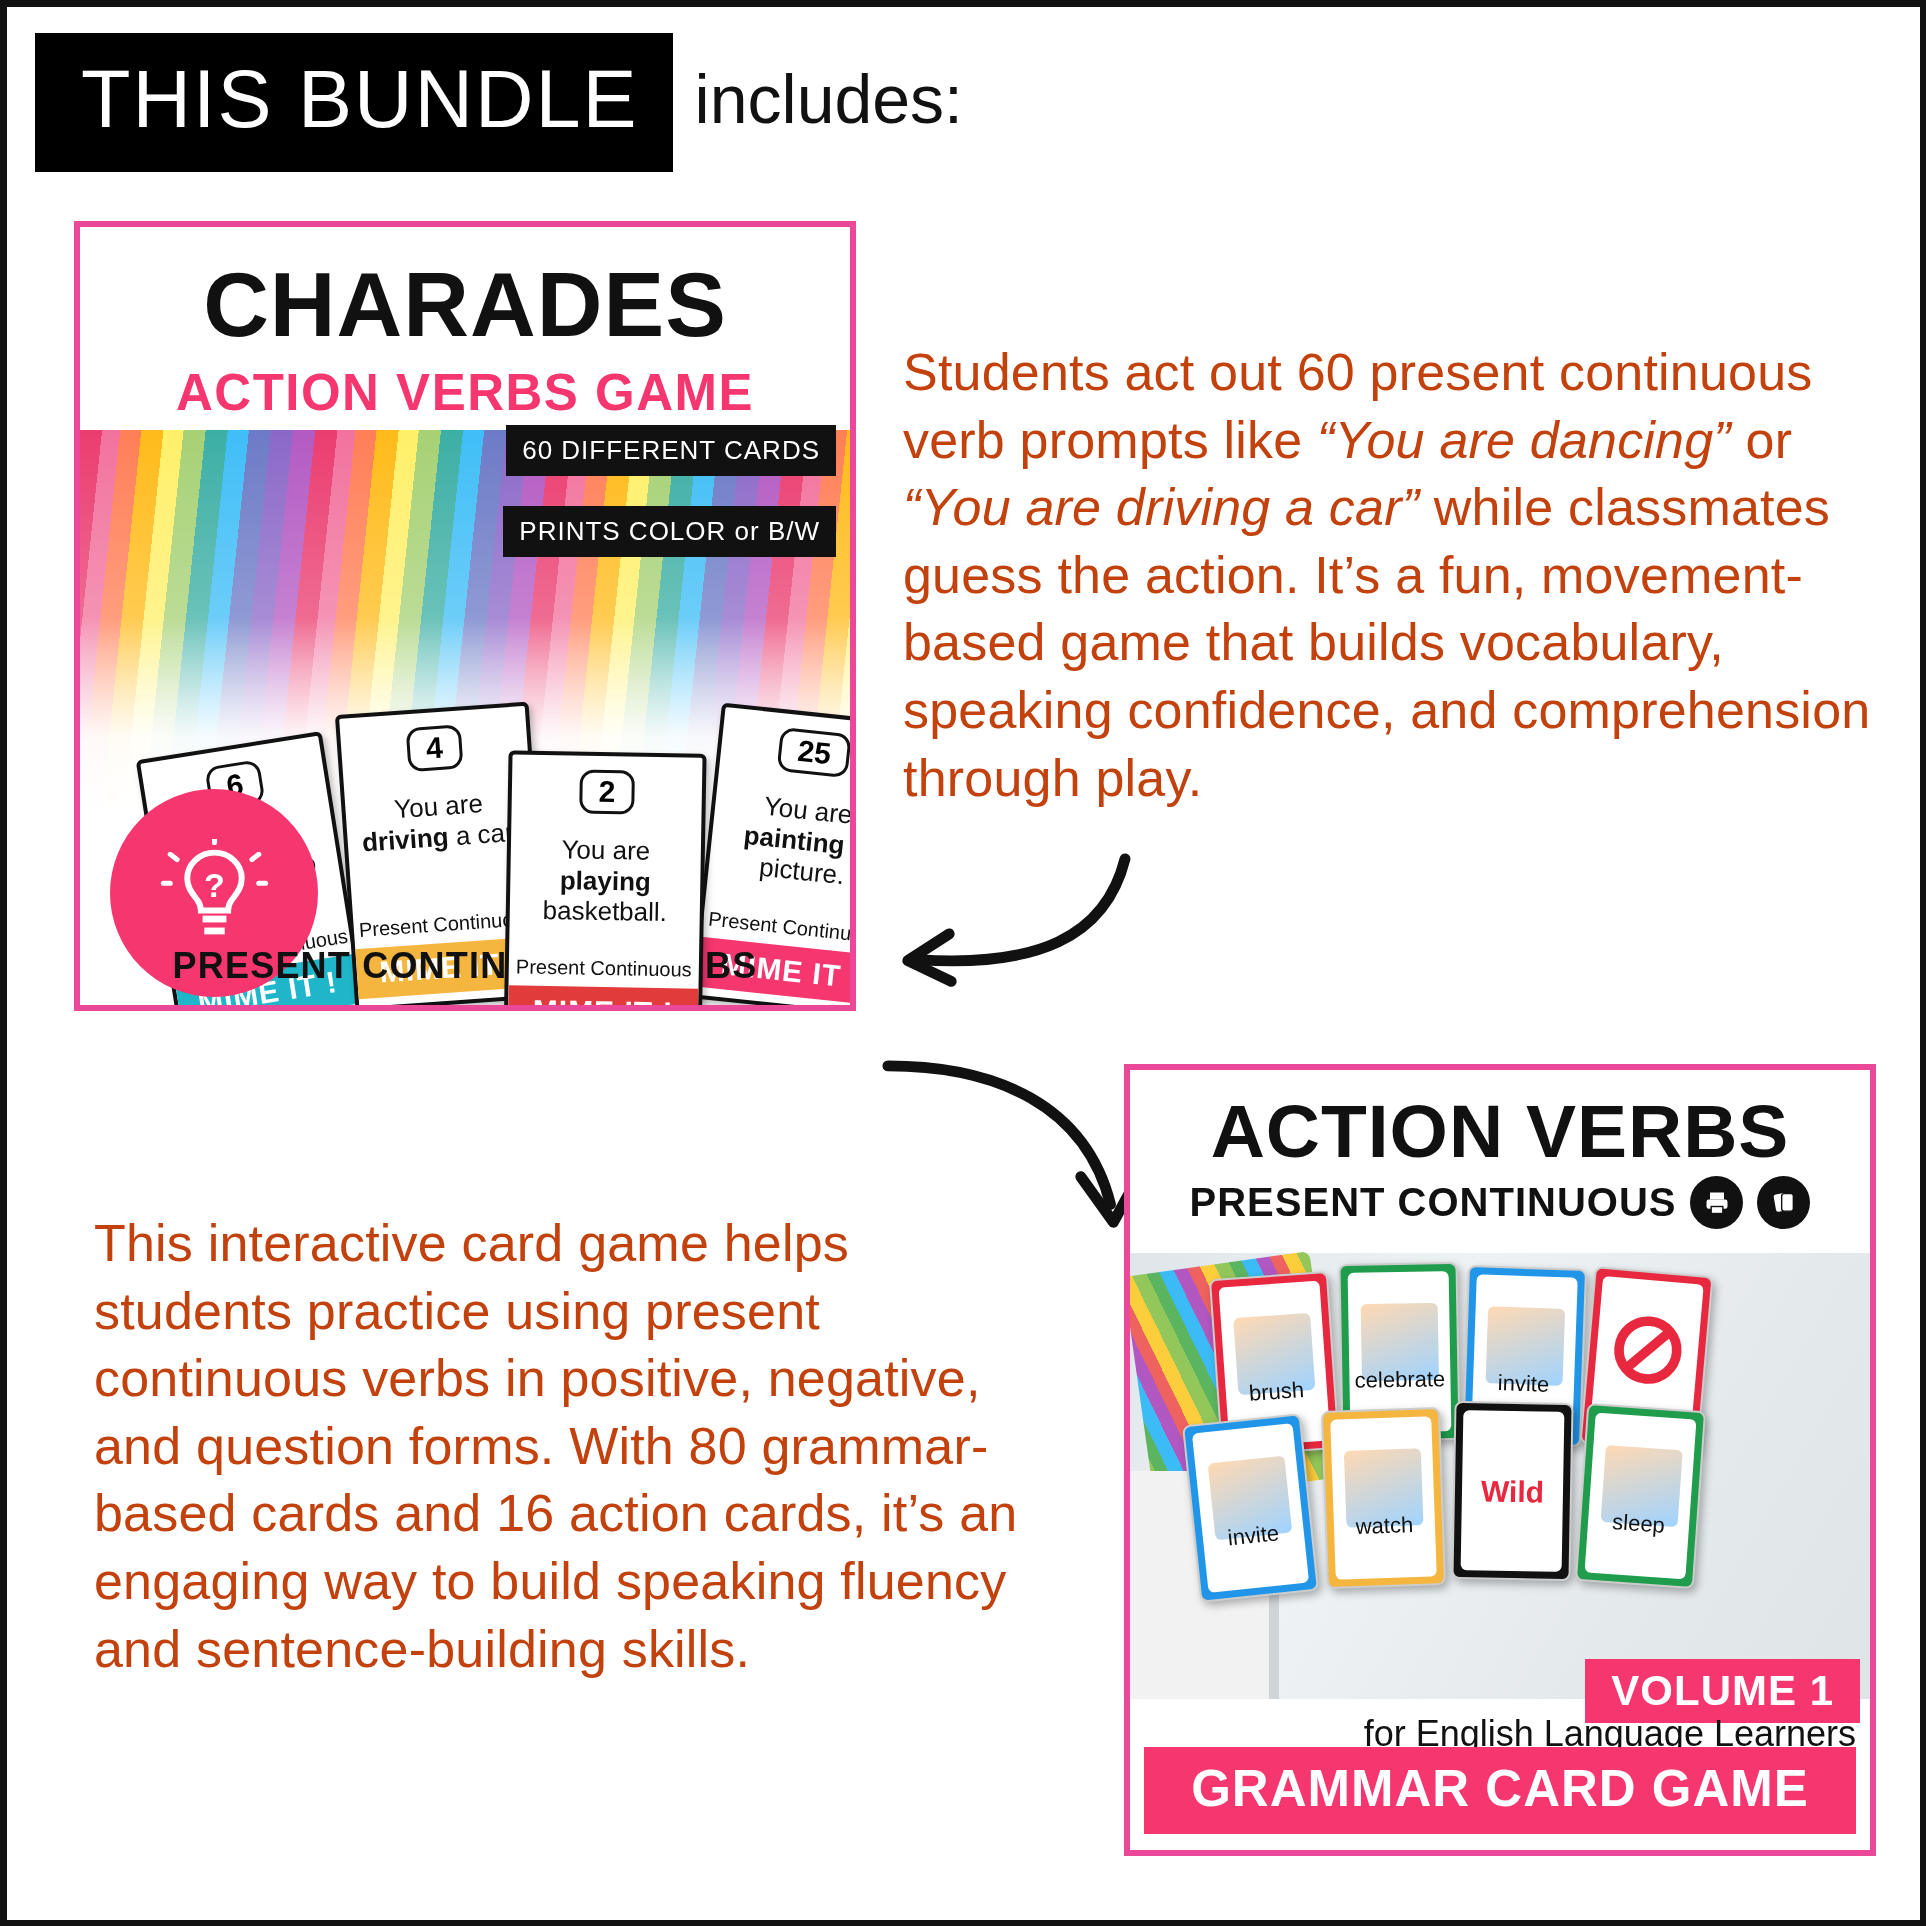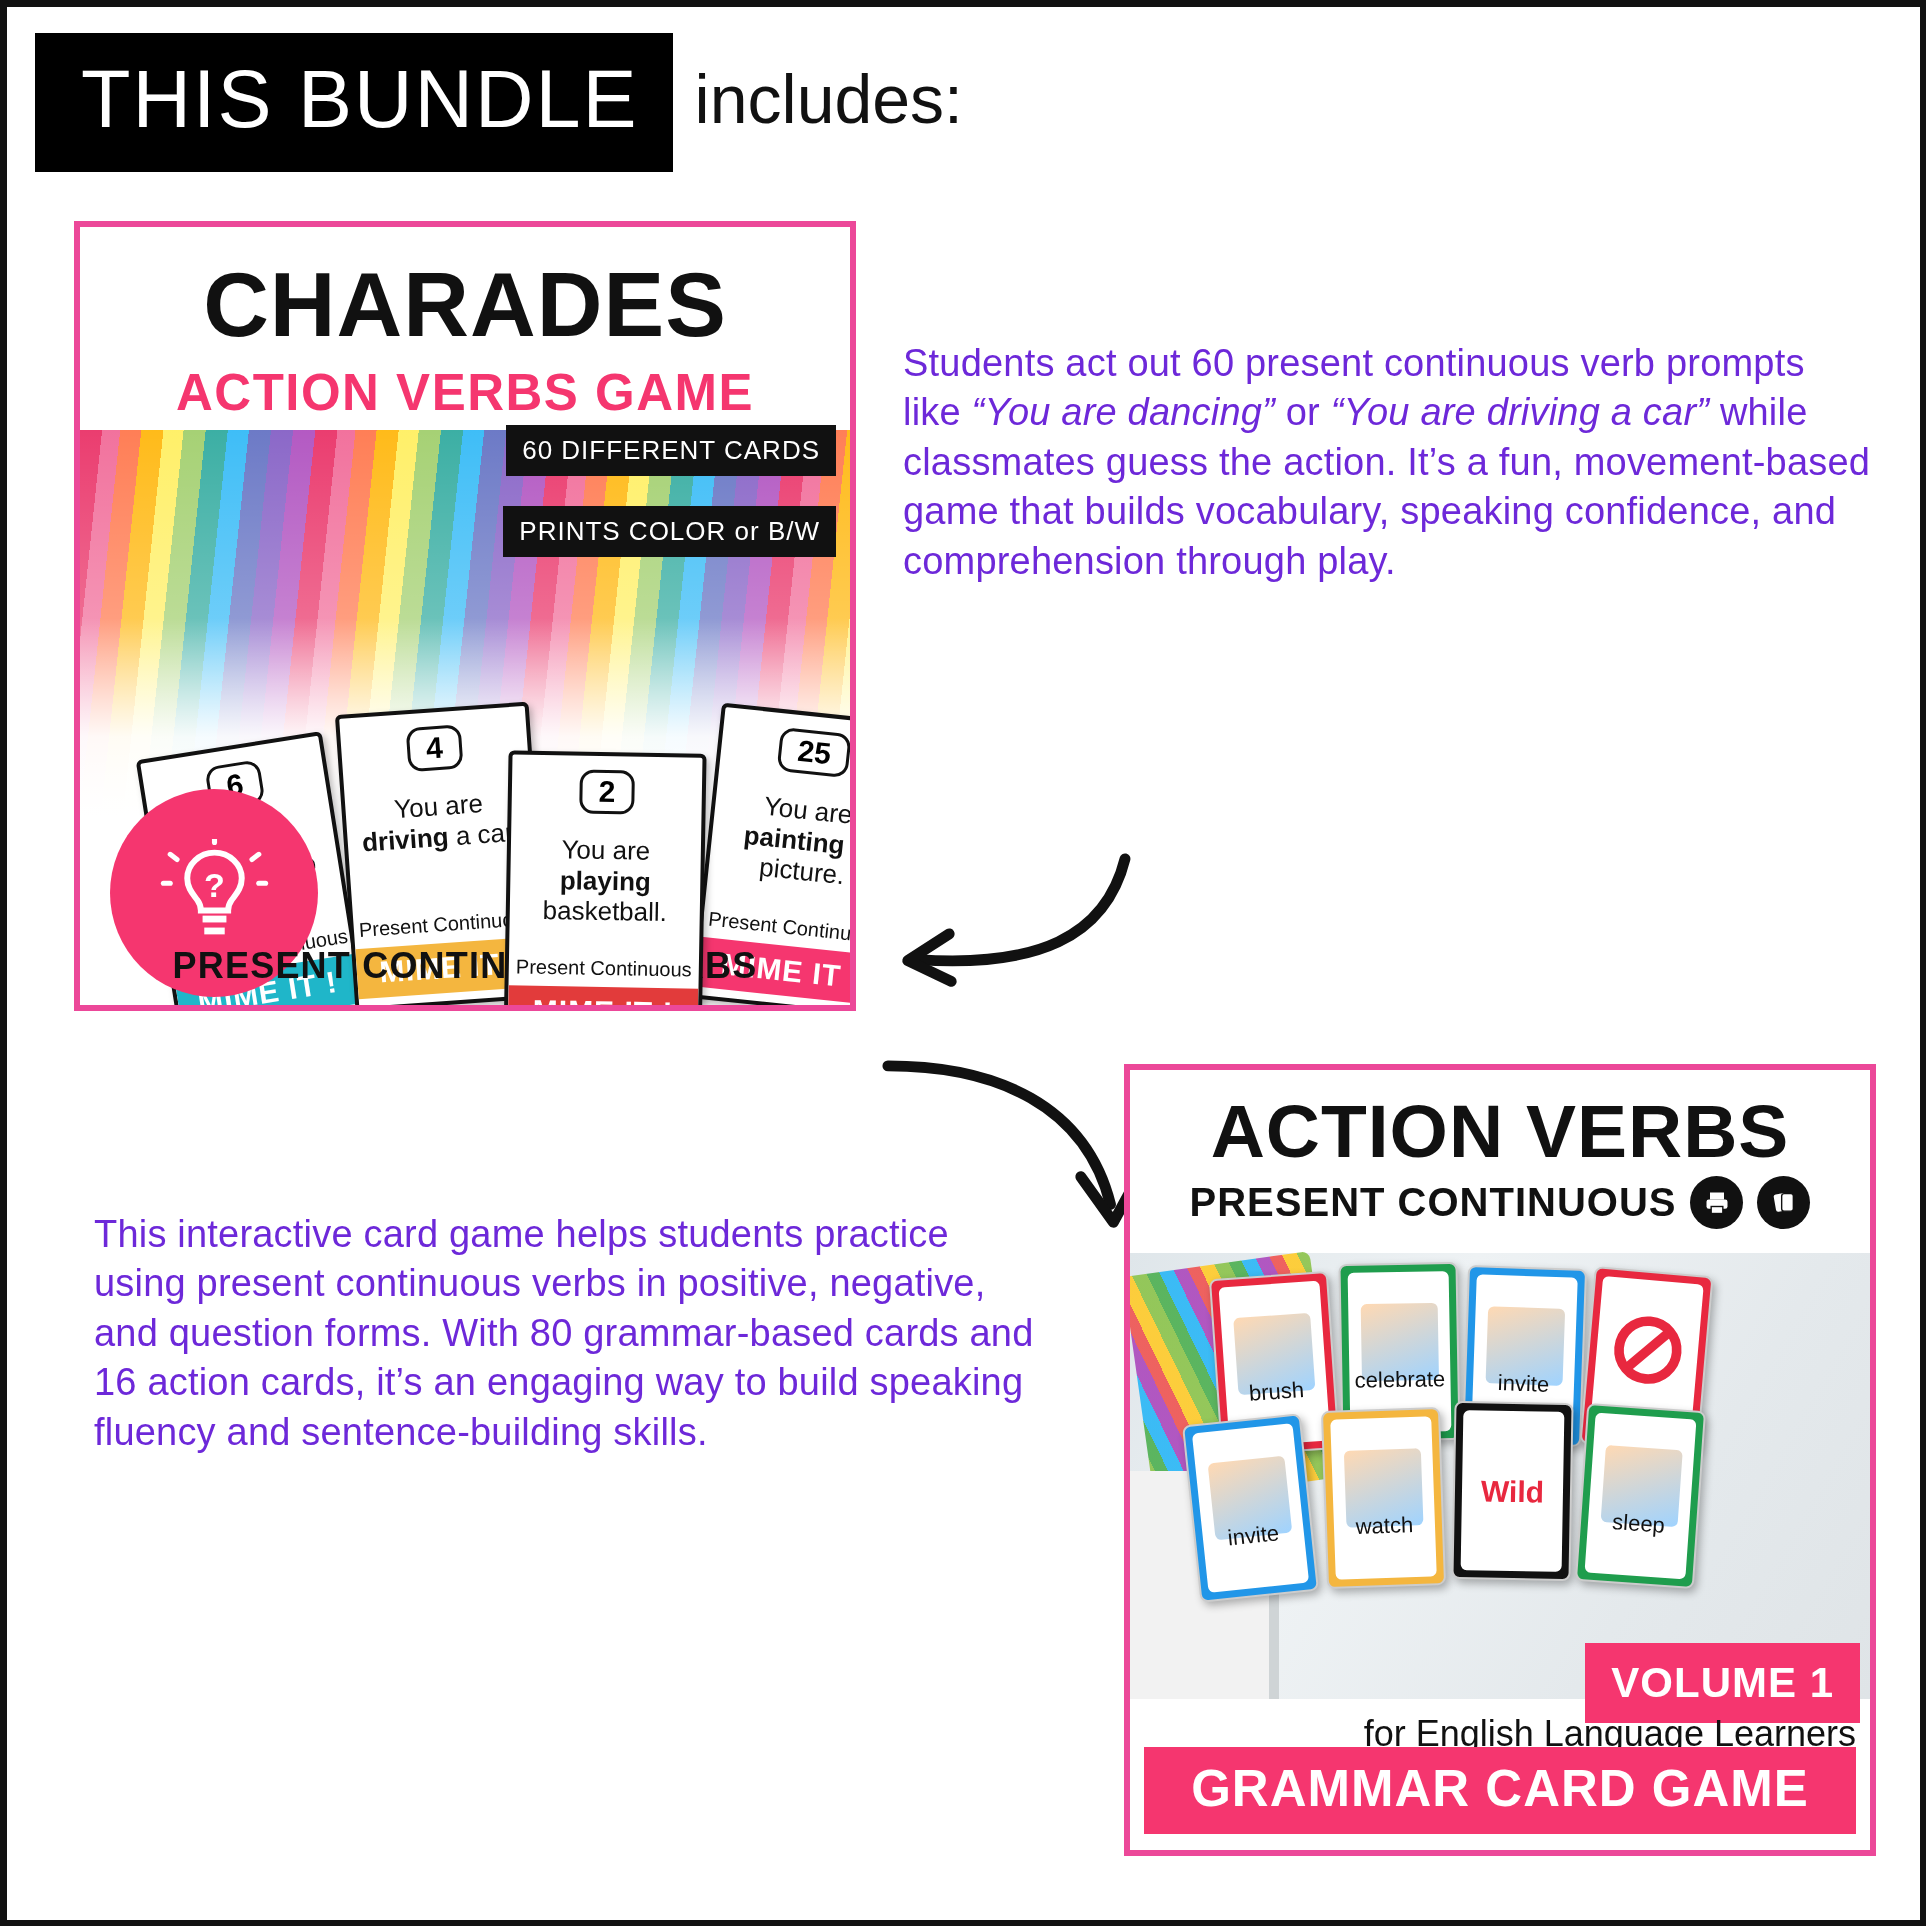--- a/index.html
+++ b/index.html
@@ -36,22 +36,22 @@
     color: #111111;
     font-size: 68px;
     font-weight: 400;
     line-height: 0.95;
     padding-bottom: 6px;
   }
 
   
   .body-text {
     position: absolute;
-    color: #6d28d9;
-    font-size: 38px;
+    color: #c2410c;
+    font-size: 52px;
     line-height: 1.30;
     letter-spacing: 0.2px;
   }
   .body-text em { font-style: italic; }
   #desc-charades { left: 896px; top: 332px; width: 970px; }
   #desc-cardgame { left: 87px; top: 1203px; width: 941px; }
 
   
   .cover {
     position: absolute;
@@ -267,21 +267,21 @@
     text-align: center; font-size: 22px; color: #111;
   }
   .av-card .ftr {
     position: absolute; left: 10px; bottom: 8px;
     font-size: 19px; color: #ffffff; font-weight: 700;
   }
   .av-volume {
     position: absolute; right: 10px; bottom: 127px;
     background: #f5366f; color: #ffffff;
     font-size: 42px; font-weight: 700; letter-spacing: 1px;
-    padding: 16px 26px;
+    padding: 8px 26px;
     margin-left: 22px;
   }
   .av-ell {
     position: absolute; left: 0; right: 14px; bottom: 95px;
     text-align: right; font-size: 36px; color: #111;
   }
   .av-footer {
     position: absolute; left: 14px; right: 14px; bottom: 16px;
     background: #f5366f; color: #ffffff;
     text-align: center;

